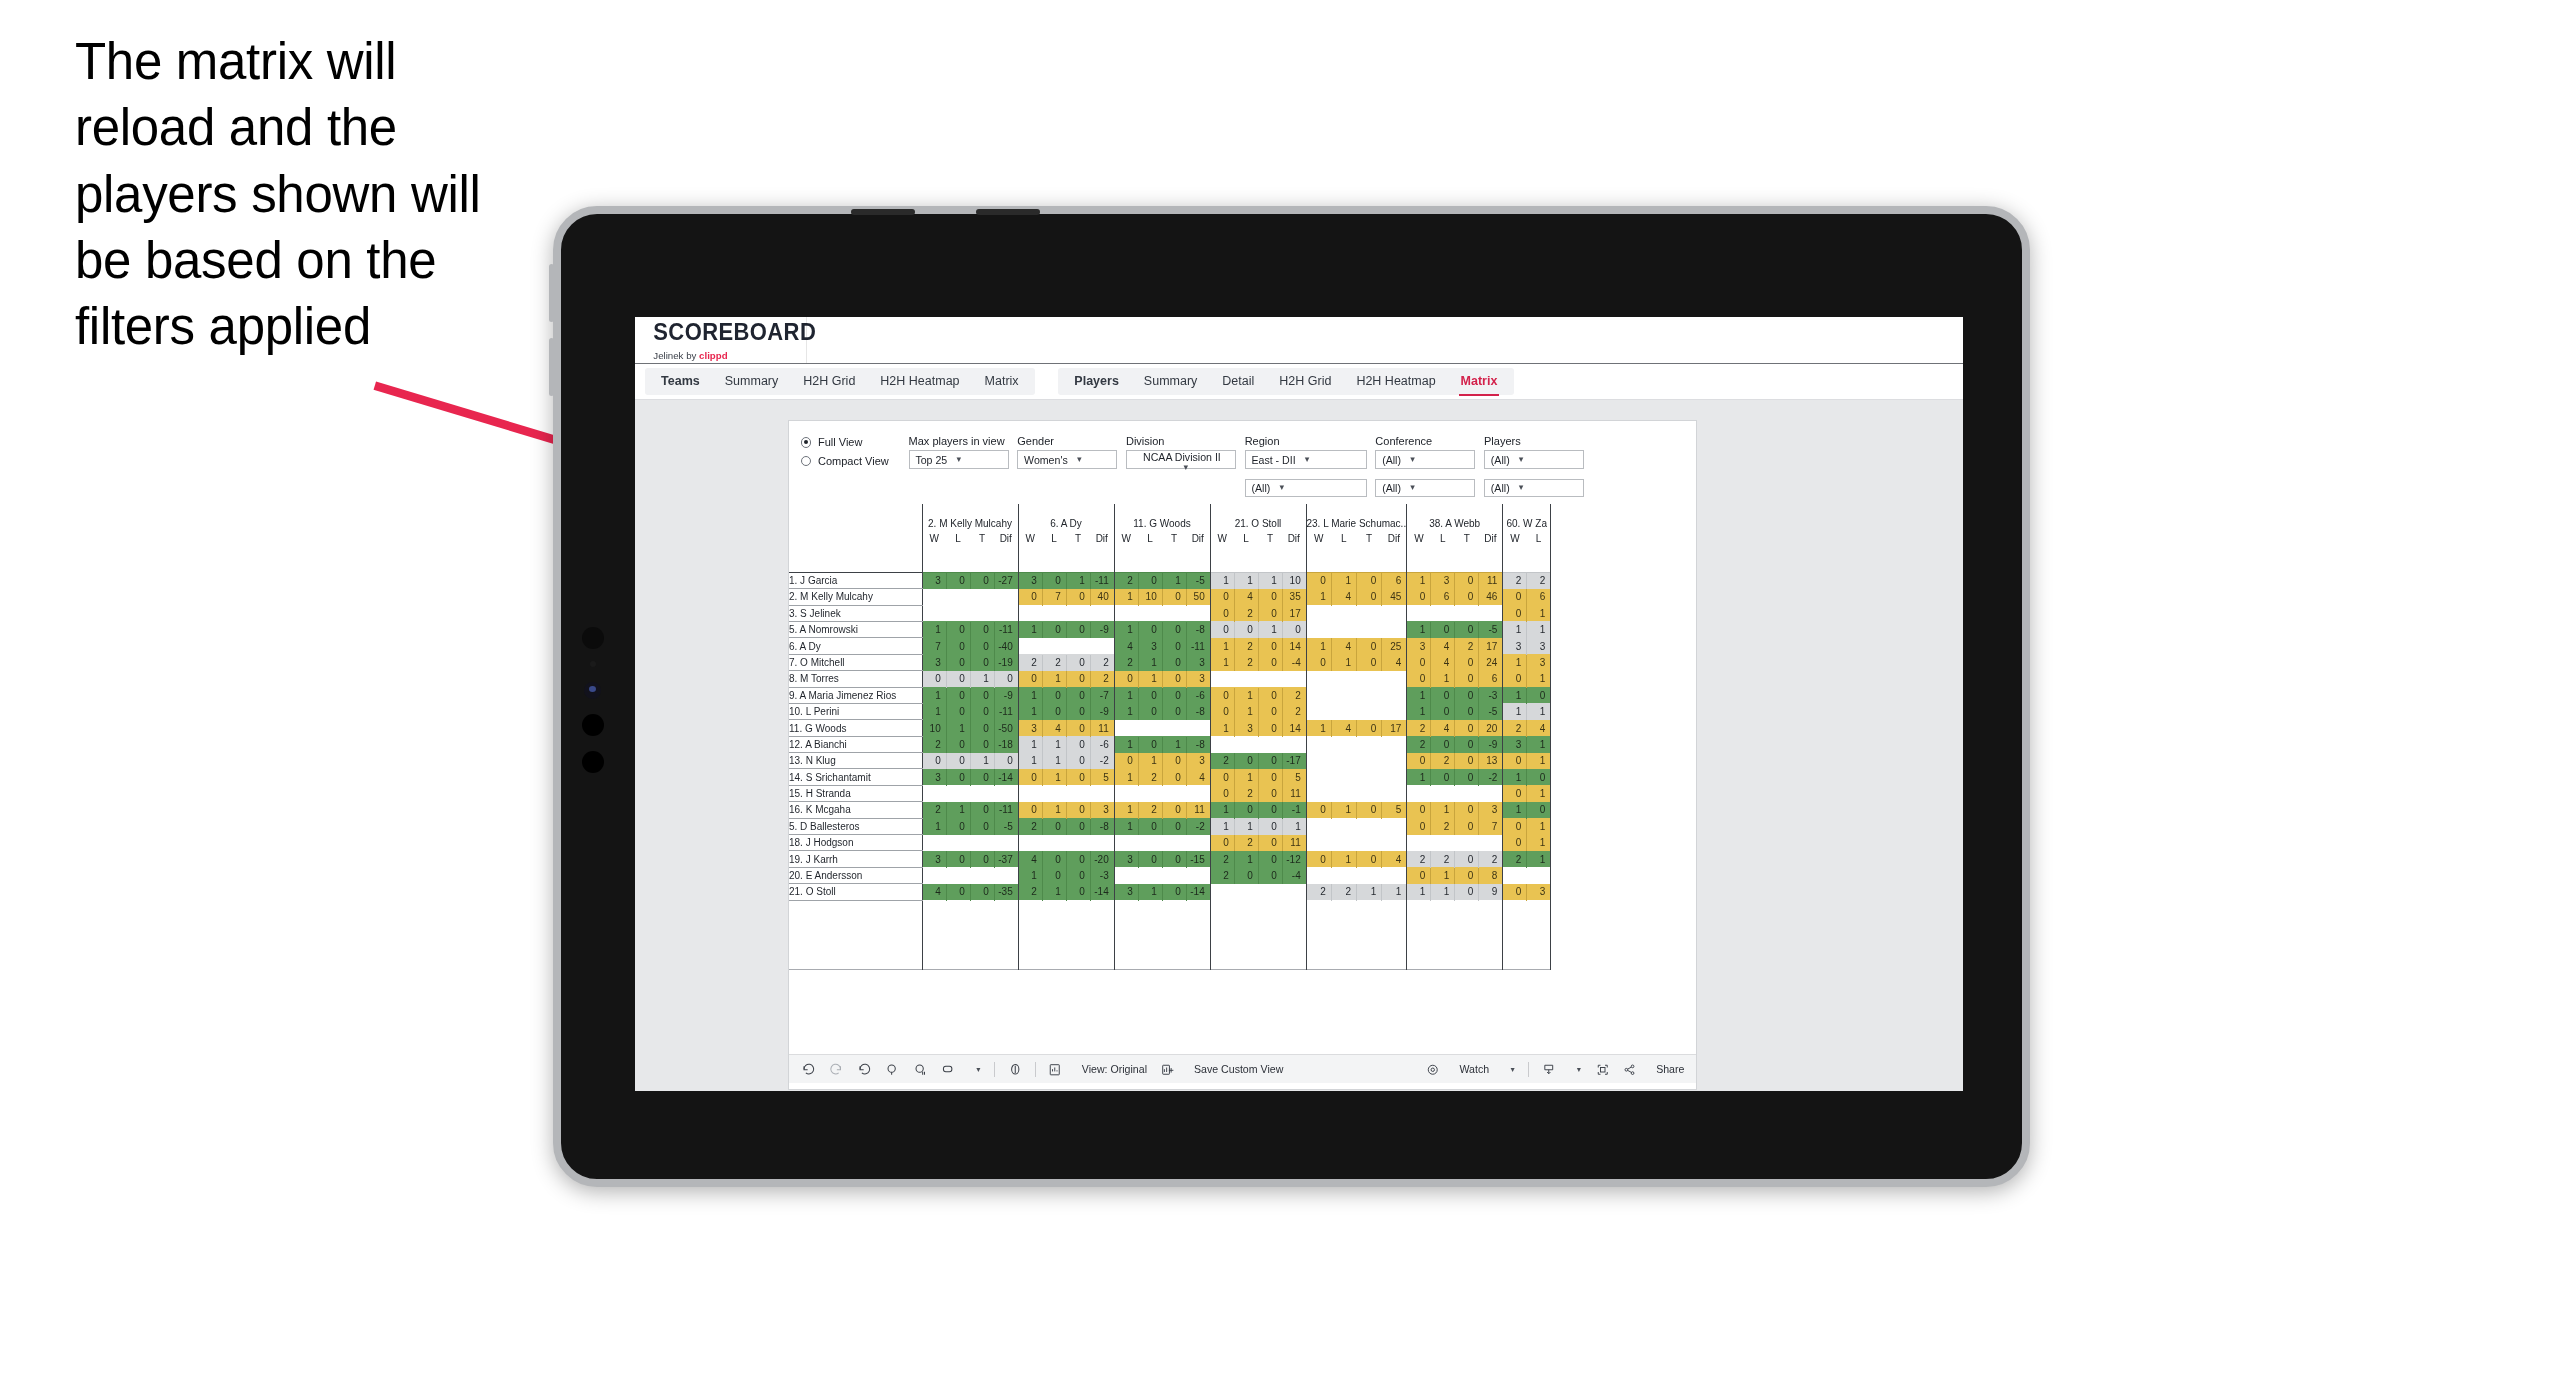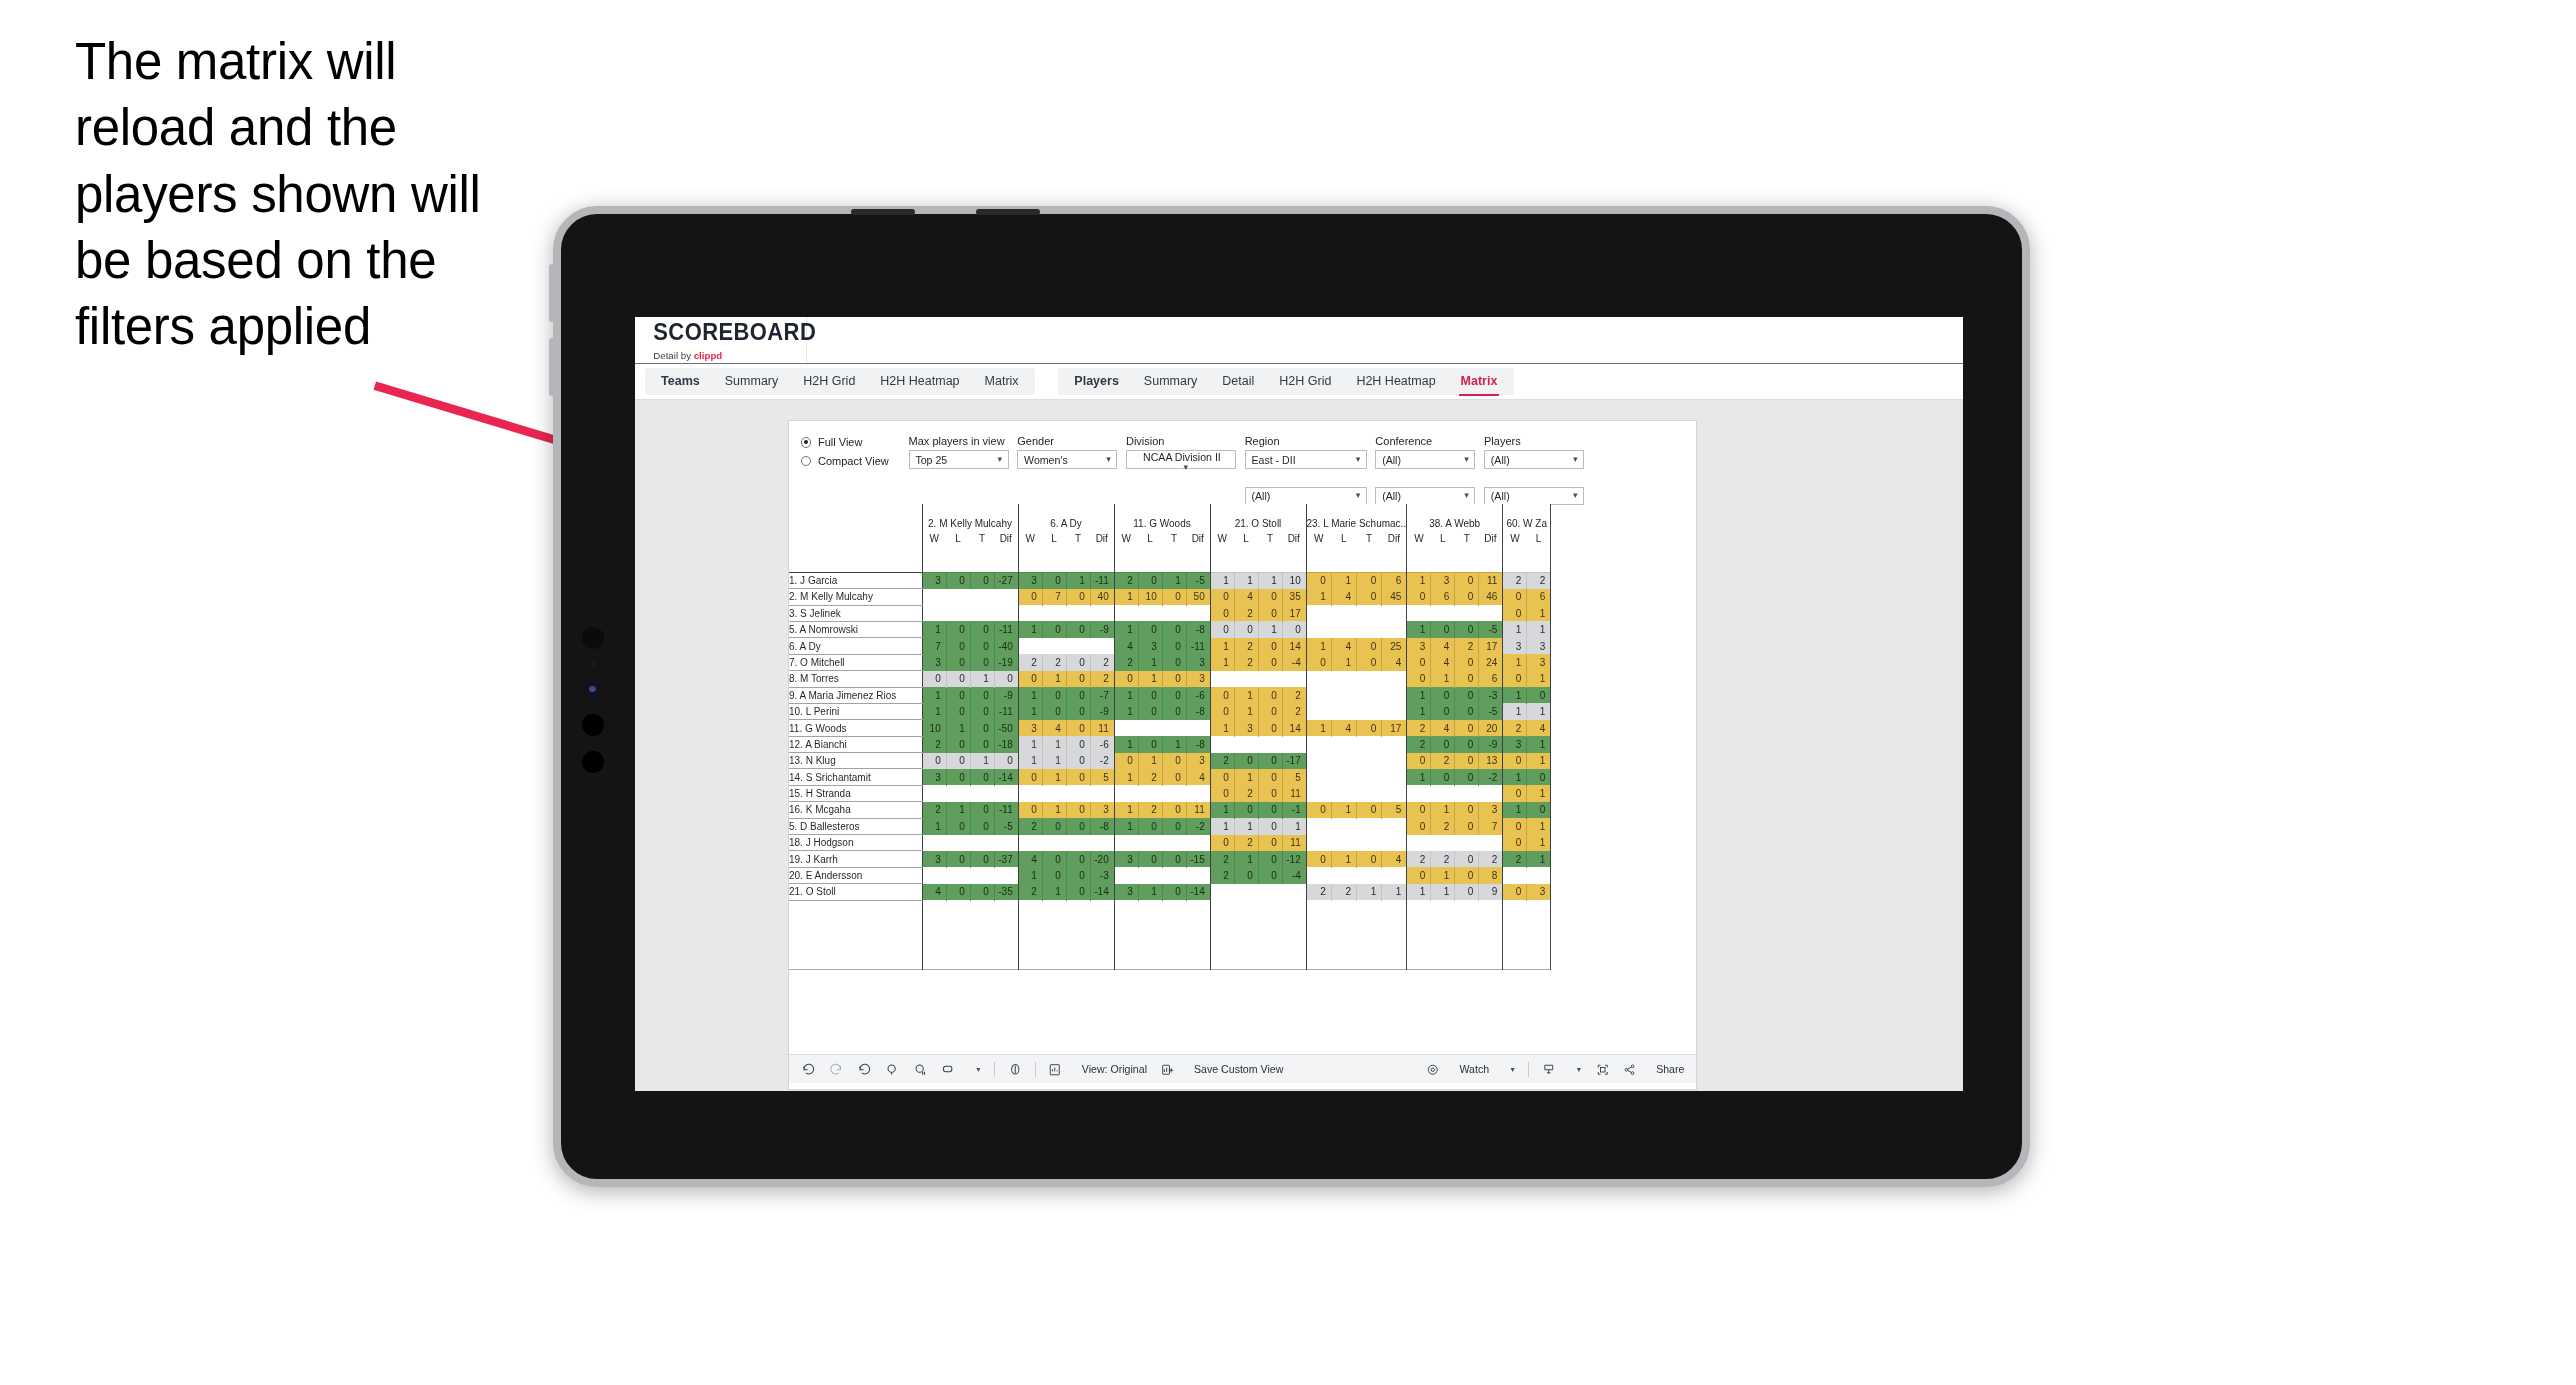--- a/index.html
+++ b/index.html
@@ -104,23 +104,23 @@
   .filters { display:flex; padding: 13.5px 11.6px 7.7px 11.6px; gap: 0px; }
   .viewmode { width: 108px; padding-top: 1.9px; }
   .radio-row { display:flex; align-items:center; gap:6.8px; margin-bottom: 6.8px; font-size: 11px; color:#20242b; }
   .radio { width:10.6px; height:10.6px; border-radius:50%; border:1.4px solid #6e737b; background:#fff; position:relative; flex:none; }
   .radio.on::after { content:""; position:absolute; left:2.1px; top:2.1px; width:4.2px; height:4.2px; border-radius:50%; background:#20242b; }
 
   .fgroup { margin-right: 8.7px; }
   .flabel { font-size: 11px; color:#20242b; margin-bottom: 3.9px; white-space:nowrap; }
   .fsel {
     height: 18.3px; border:1px solid #b9bcc0; background:#fff;
-    display:flex; align-items:center; justify-content:space-between;
+    display:flex; align-items:center; justify-content:flex-start;
     font-size: 10.6px; color:#1e2229; padding: 0 3.9px 0 5.8px; cursor:pointer;
-    margin-bottom: 18px;
+    margin-bottom: 10px;
   }
   .fsel .caret { font-size: 7.7px; color:#4a4f57; margin-left: 7.7px; }
   .w-top   { width: 100px; }
   .w-gen   { width: 100px; }
   .w-div   { width: 110px; flex-direction: column; }
   .w-reg   { width: 122px; }
   .w-conf  { width: 100px; }
   .w-play  { width: 100px; }
 
   
@@ -213,21 +213,21 @@
   <div class="lens lens-2"></div>
   <div class="lens lens-3"></div>
   <div class="lens lens-4"></div>
   <div class="lens lens-5"></div>
 
   <div class="screen">
 
     <div class="appbar">
       <div class="brand">
         <div class="brand-title">SCOREBOARD</div>
-        <div class="brand-sub"><span>Detail by </span><span class="clippd">clippd</span></div>
+        <div class="brand-sub"><span>Jelinek by </span><span class="clippd">clippd</span></div>
       </div>
     </div>
 
     <div class="subnav">
       <div class="subgroup">
         <div class="subitem head">Teams</div>
         <div class="subitem">Summary</div>
         <div class="subitem">H2H Grid</div>
         <div class="subitem">H2H Heatmap</div>
         <div class="subitem">Matrix</div>

